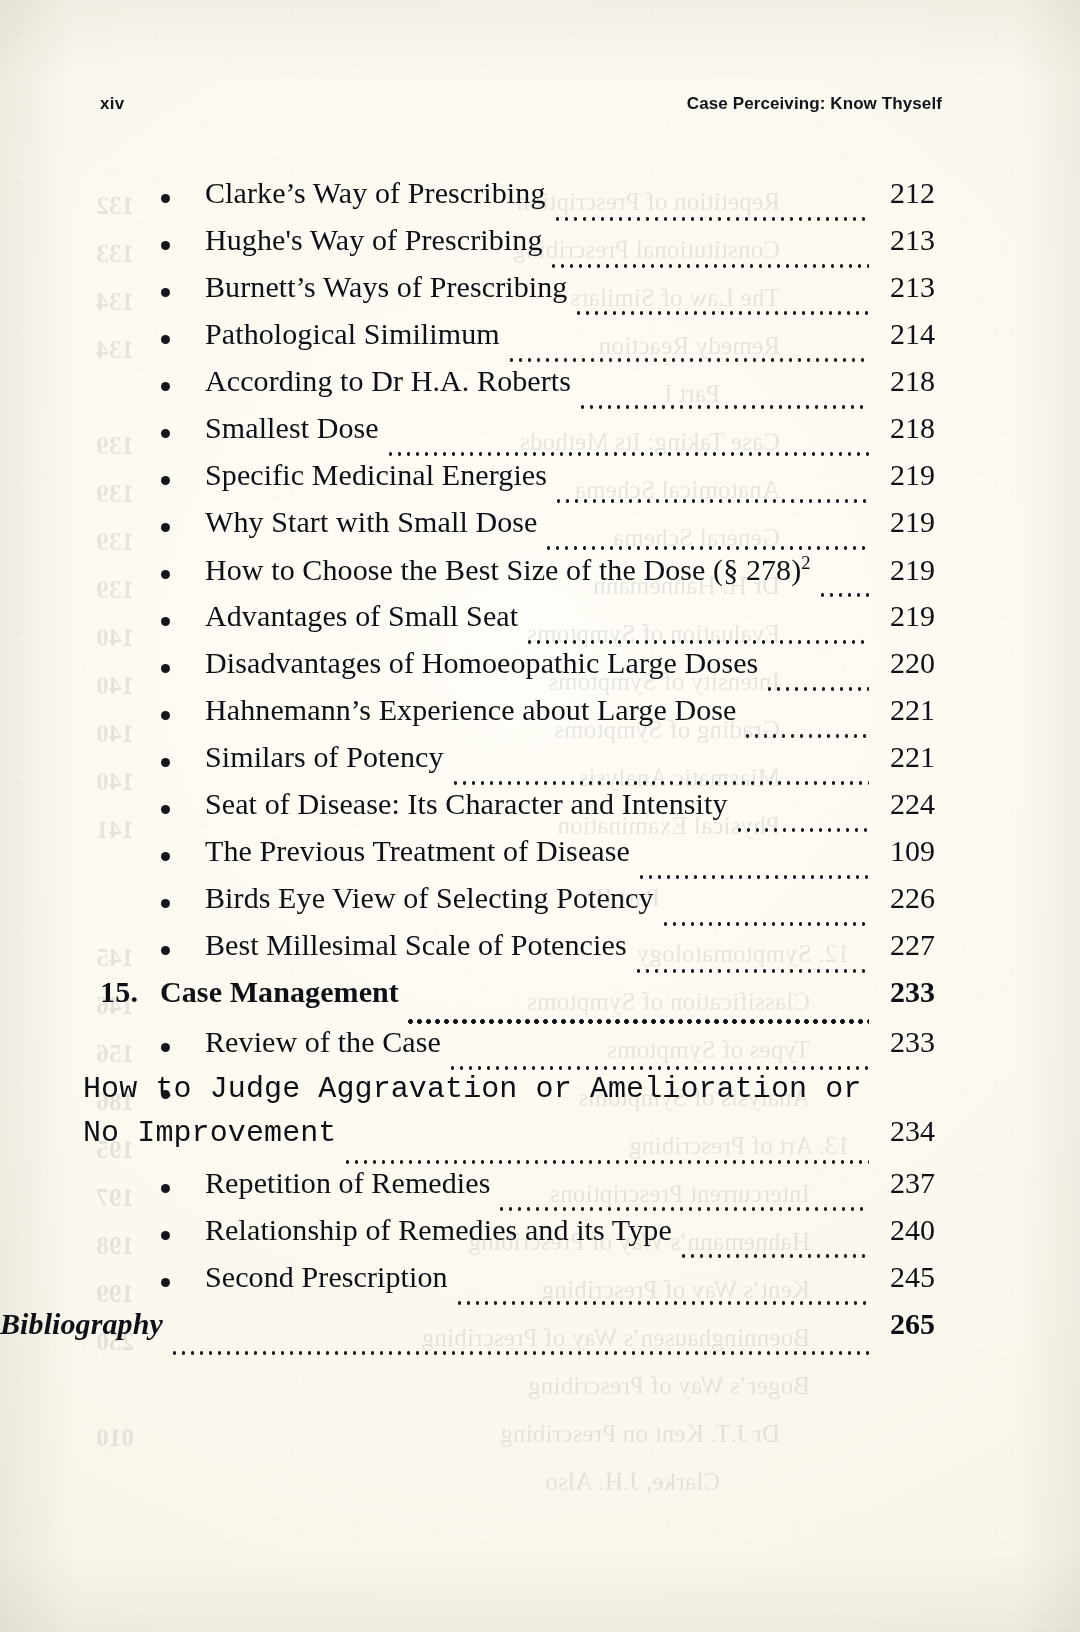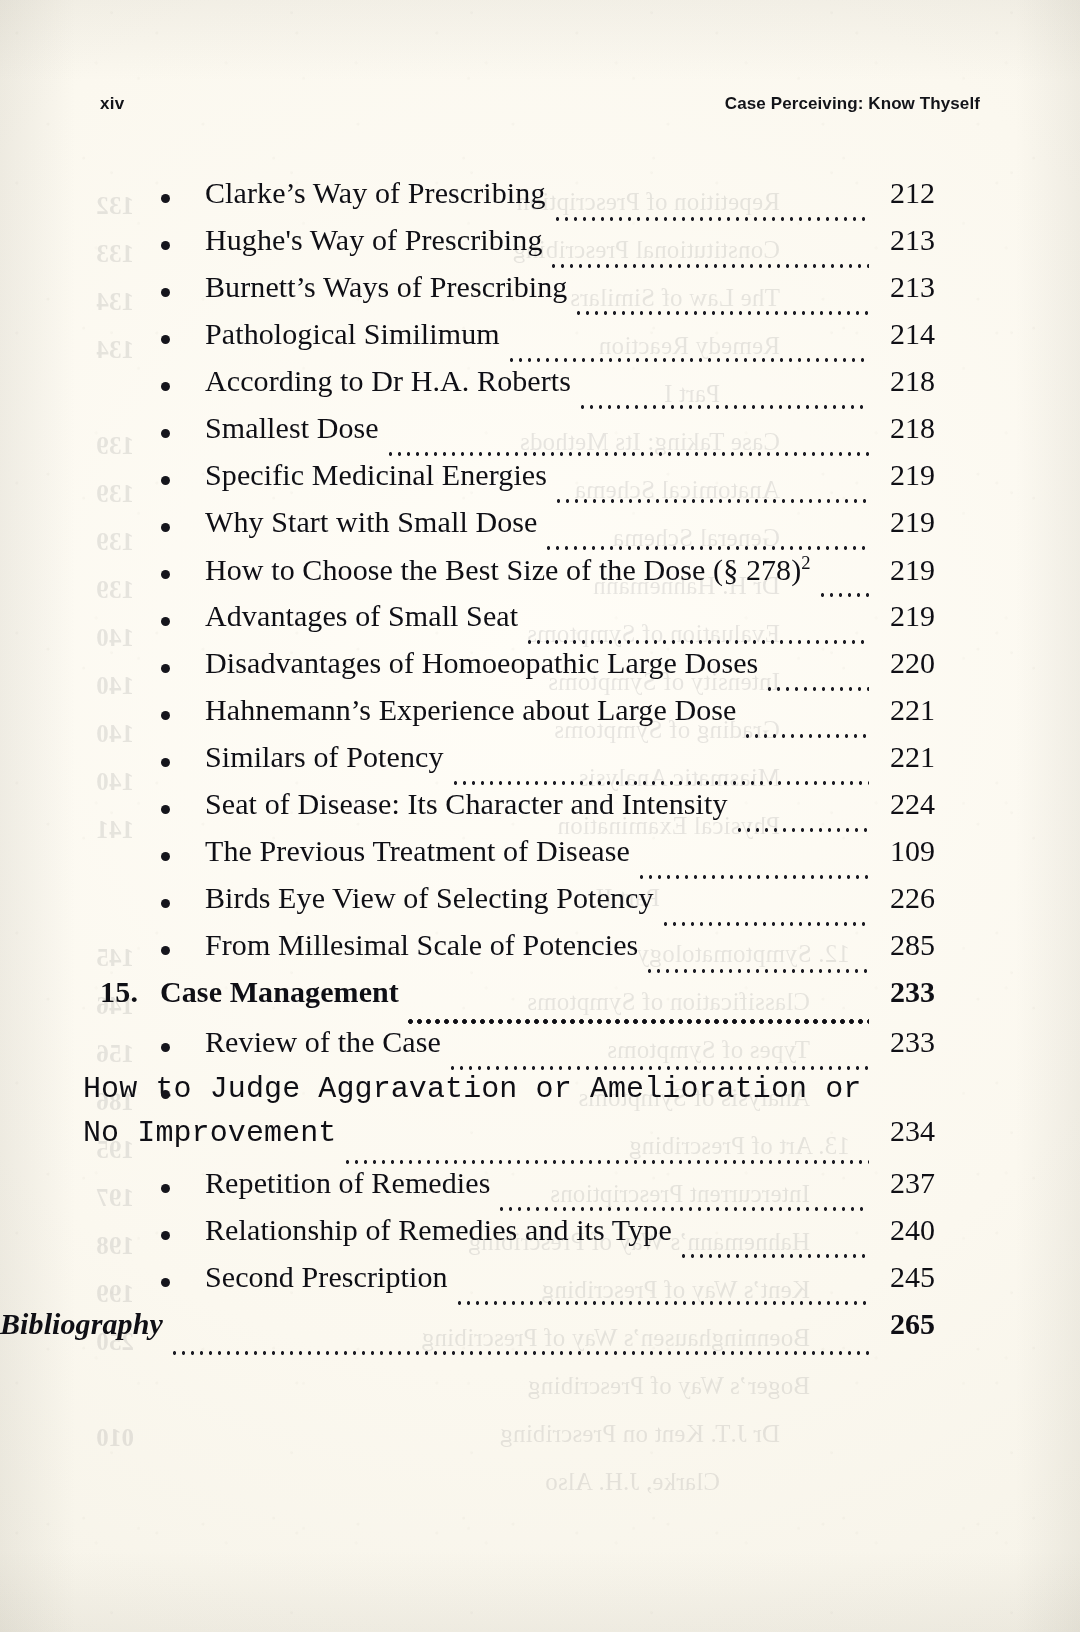--- a/index.html
+++ b/index.html
@@ -81,21 +81,21 @@
     height: 26px;
     font-family: "Liberation Sans", "DejaVu Sans", sans-serif;
     font-weight: bold;
     font-size: 17px;
     color: #191a1f;
     display: flex;
     align-items: flex-end;
     justify-content: space-between;
   }
   .folio { letter-spacing: .3px; }
-  .runtitle { letter-spacing: .1px; }
+  .runtitle { letter-spacing: .1px; margin-right: 38px; }
 
   
   .toc {
     position: absolute;
     left: 0;
     top: 178px;
     width: 1080px;
   }
 
   .row {
@@ -347,23 +347,23 @@
           <span class="pagenum">109</span>
         </div>
         <div class="row item">
           <span class="bullet-dot"></span>
           <span class="label">Birds Eye View of Selecting Potency</span>
           <span class="leader"></span>
           <span class="pagenum">226</span>
         </div>
         <div class="row item">
           <span class="bullet-dot"></span>
-          <span class="label">From Millesimal Scale of Potencies</span>
-          <span class="leader"></span>
-          <span class="pagenum">285</span>
+          <span class="label">Best Millesimal Scale of Potencies</span>
+          <span class="leader"></span>
+          <span class="pagenum">227</span>
         </div>
         <div class="row chapter">
           <span class="chapnum">15.</span>
           <span class="label">Case Management</span>
           <span class="leader"></span>
           <span class="pagenum">233</span>
         </div>
         <div class="row item">
           <span class="bullet-dot"></span>
           <span class="label">Review of the Case</span>

